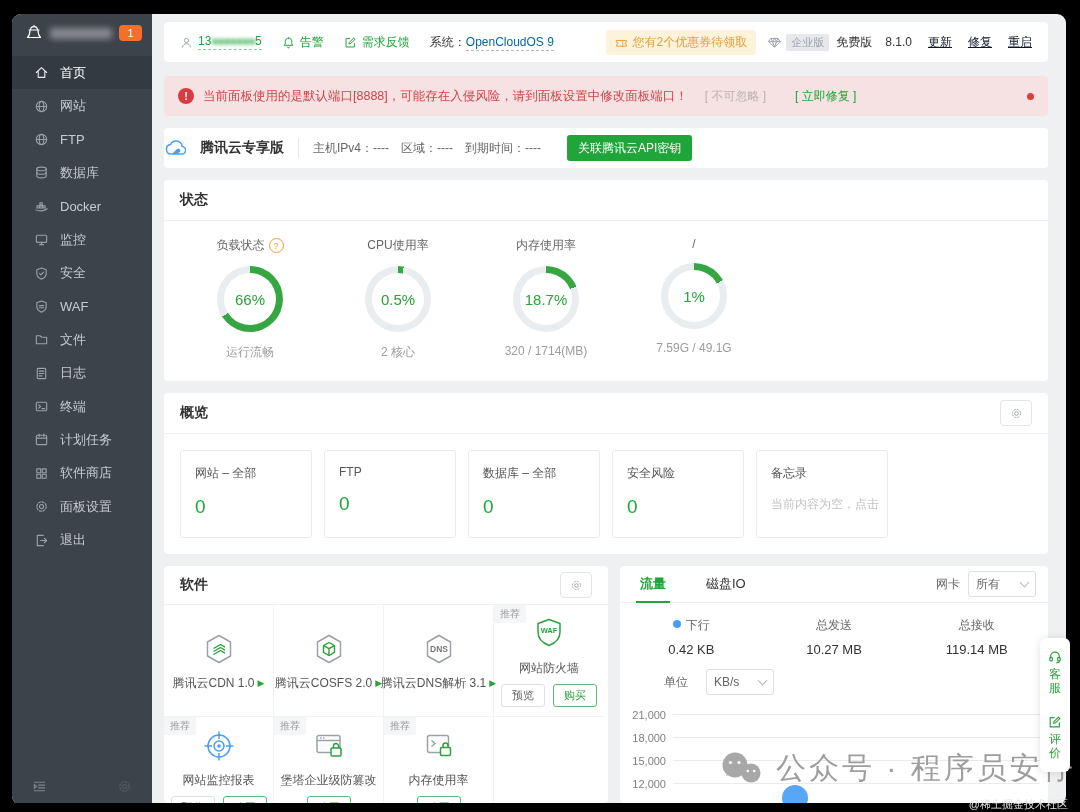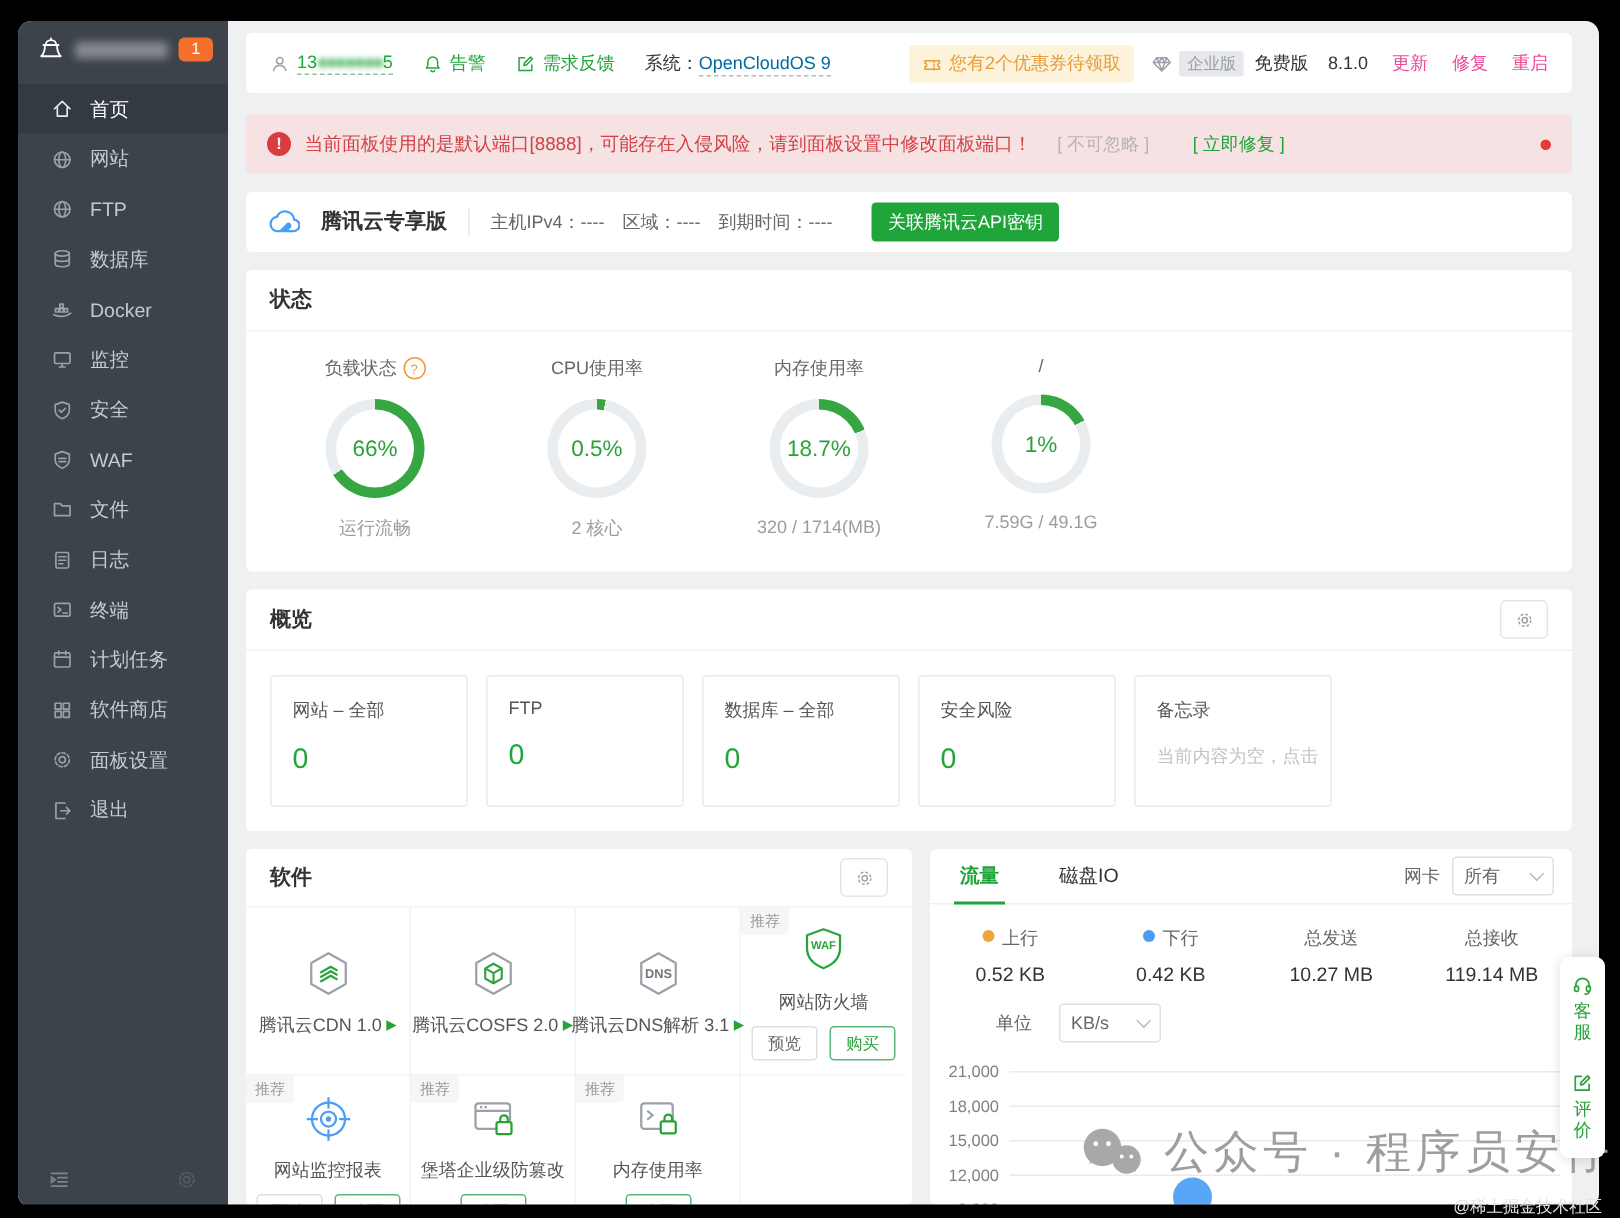--- a/index.html
+++ b/index.html
@@ -42,32 +42,32 @@
   .u-dash-grey{border-bottom:1px dashed #bbb;padding-bottom:1px;color:#0369a1;}
   .blurmid{filter:blur(2px);letter-spacing:-1px;}
   .icon12 svg{width:13px;height:13px;fill:none;stroke:currentColor;stroke-width:1.2;stroke-linecap:round;stroke-linejoin:round;display:block;}
   .sys{color:#333;}
   .top-right{margin-left:auto;display:flex;align-items:center;gap:12px;}
   .coupon{display:flex;align-items:center;gap:5px;background:#fcf3da;color:#e79d3c;
     padding:4px 9px;border-radius:3px;cursor:pointer;}
   .gem{color:#9aa1a8;}
   .edition-chip{background:#e6e8eb;color:#9ba1a7;padding:1px 5px;border-radius:2px;font-size:11px;}
   .dark{color:#333;}
-  .hact{color:#ec4899;cursor:pointer;margin-left:4px;}
+  .hact{color:#0f172a;cursor:pointer;margin-left:4px;text-decoration:underline;}
   
   .banner{margin-top:14px;height:40px;background:#f6e2e2;border-radius:4px;display:flex;
     align-items:center;padding:0 14px;gap:9px;position:relative;}
   .excl{width:16px;height:16px;border-radius:50%;background:#da3b41;color:#fff;
     font-weight:bold;font-size:11px;display:flex;align-items:center;justify-content:center;flex:none;}
   .banner-msg{color:#d24248;font-size:12.5px;}
   .banner-ignore{color:#b9b3b3;margin-left:8px;cursor:pointer;}
   .banner-fix{color:#20a53a;margin-left:20px;cursor:pointer;}
   .reddot{position:absolute;right:14px;width:7px;height:7px;border-radius:50%;background:#e23b3b;}
   
-  .tcbar{margin-top:12px;height:40px;display:flex;align-items:center;padding:0 14px;gap:14px;}
+  .tcbar{margin-top:12px;height:40px;display:flex;align-items:center;padding:0 0;gap:14px;}
   .tc-title{font-size:14px;font-weight:700;color:#333;}
   .vdiv{width:1px;height:18px;background:#e6e6e6;}
   .tc-field{color:#666;margin-right:12px;}
   .tc-btn{background:#20a53a;color:#fff;border:none;border-radius:3px;height:26px;
     padding:0 11px;font-size:12px;cursor:pointer;font-family:inherit;}
   
   .sec{margin-top:12px;}
   .sec-head{height:40px;display:flex;align-items:center;padding:0 16px;
     border-bottom:1px solid #f0f1f2;justify-content:space-between;}
   .sec-title{font-size:14px;font-weight:700;color:#333;}
@@ -610,24 +610,20 @@
           <span class="nic">
             <span>网卡</span>
             <span class="sel">
               <span>所有</span>
               <span class="chev"></span>
             </span>
           </span>
         </div>
         <div class="tstats">
             <div class="tstat">
-       <div class="tstat-label"><span class="dot" style="background:#f1a43b"></span>上行</div>
-       <div class="tstat-val">0.52 KB</div>
-     </div>
-            <div class="tstat">
        <div class="tstat-label"><span class="dot" style="background:#4b9cf5"></span>下行</div>
        <div class="tstat-val">0.42 KB</div>
      </div>
             <div class="tstat">
        <div class="tstat-label">总发送</div>
        <div class="tstat-val">10.27 MB</div>
      </div>
             <div class="tstat">
        <div class="tstat-label">总接收</div>
        <div class="tstat-val">119.14 MB</div>

